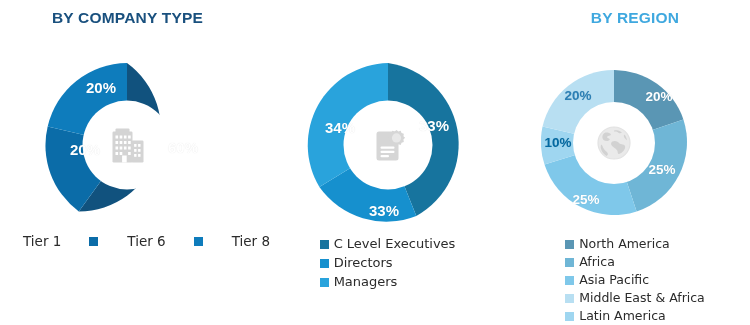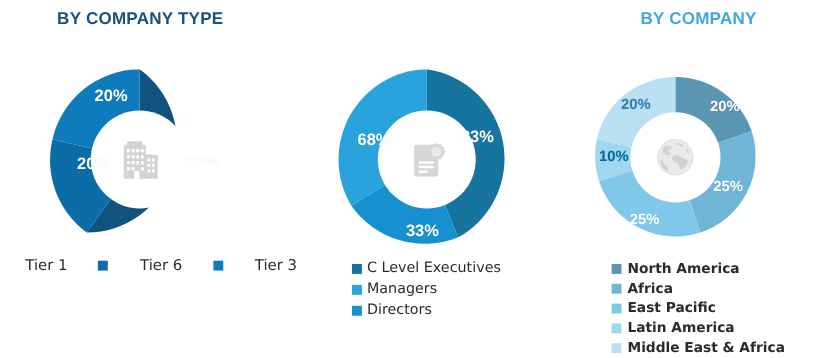--- a/index.html
+++ b/index.html
@@ -137,21 +137,21 @@
         <div class="leg-item">
           <span class="leg-sw" style="background:#11527E;"></span>
           <span class="leg-label">Tier 1</span>
         </div>
         <div class="leg-item">
           <span class="leg-sw" style="background:#0B6CA8;"></span>
           <span class="leg-label">Tier 6</span>
         </div>
         <div class="leg-item">
           <span class="leg-sw" style="background:#0E7CBC;"></span>
-          <span class="leg-label">Tier 3</span>
+          <span class="leg-label">Tier 8</span>
         </div>
       </div>
     </div>
   </div>
 
   <div class="panel panel-b">
 
     <div class="donut-wrap" style="left:51px;top:63px;">
       <div class="donut" style="width:164px;height:164px;">
         <svg width="164" height="164" viewBox="0 0 164 164">
@@ -175,46 +175,46 @@
               <g fill="#d6d6d6">
                 <path d="M31 7.5 l1.9 1.45 2.3-.62 .85 2.23 2.27 .73 -.38 2.36 1.66 1.72 -1.66 1.72 .38 2.36 -2.27 .73 -.85 2.23 -2.3-.62 -1.9 1.45 -1.9-1.45 -2.3 .62 -.85-2.23 -2.27-.73 .38-2.36 -1.66-1.72 1.66-1.72 -.38-2.36 2.27-.73 .85-2.23 2.3 .62 Z"></path>
               </g>
               <circle cx="31" cy="15.4" r="4.6" fill="#e8e8e8"></circle>
             </svg>
           </span>
         </div>
 
         <div class="pct" style="left:128px;top:62px;">33%</div>
         <div class="pct" style="left:78px;top:147px;">33%</div>
-        <div class="pct" style="left:34px;top:64px;">68%</div>
+        <div class="pct" style="left:34px;top:64px;">34%</div>
       </div>
     </div>
 
     <div class="legend leg-b" style="top:236px;">
       <div class="legend-row">
         <div class="legend-col">
           <div class="leg-item">
             <span class="leg-sw" style="background:#17749E;"></span>
             <span class="leg-label">C Level Executives</span>
           </div>
           <div class="leg-item">
+            <span class="leg-sw" style="background:#1690CE;"></span>
+            <span class="leg-label">Directors</span>
+          </div>
+          <div class="leg-item">
             <span class="leg-sw" style="background:#29A3DC;"></span>
             <span class="leg-label">Managers</span>
           </div>
-          <div class="leg-item">
-            <span class="leg-sw" style="background:#1690CE;"></span>
-            <span class="leg-label">Directors</span>
-          </div>
         </div>
       </div>
     </div>
   </div>
 
   <div class="panel panel-c">
-    <div class="title title-c">BY COMPANY</div>
+    <div class="title title-c">BY REGION</div>
 
     <div class="donut-wrap" style="left:21px;top:70px;">
       <div class="donut" style="width:146px;height:146px;">
         <svg width="146" height="146" viewBox="0 0 146 146">
 
           <path d="M73 73 L73 0 A73 73 0 0 1 142.4 49.4 Z" fill="#5A96B4"></path>
 
           <path d="M73 73 L142.4 49.4 A73 73 0 0 1 95.6 141.4 Z" fill="#6FB6D6"></path>
 
           <path d="M73 73 L95.6 141.4 A73 73 0 0 1 3.5 94.6 Z" fill="#7FC8EA"></path>
@@ -241,41 +241,41 @@
         </div>
 
         <div class="pct pct-sm" style="left:118px;top:26px;color:#ffffff;">20%</div>
         <div class="pct pct-sm" style="left:121px;top:99px;color:#ffffff;">25%</div>
         <div class="pct pct-sm" style="left:45px;top:129px;color:#ffffff;">25%</div>
         <div class="pct pct-sm" style="left:17px;top:72px;color:#0369a1;">10%</div>
         <div class="pct pct-sm" style="left:37px;top:25px;color:#2b7fb5;">20%</div>
       </div>
     </div>
 
-    <div class="legend leg-c" style="top:236px;font-weight:bold;">
+    <div class="legend leg-c" style="top:236px;">
       <div class="legend-row">
         <div class="legend-col">
           <div class="leg-item">
             <span class="leg-sw" style="background:#5A96B4;"></span>
             <span class="leg-label">North America</span>
           </div>
           <div class="leg-item">
             <span class="leg-sw" style="background:#6FB6D6;"></span>
             <span class="leg-label">Africa</span>
           </div>
           <div class="leg-item">
             <span class="leg-sw" style="background:#7FC8EA;"></span>
-            <span class="leg-label">East Pacific</span>
+            <span class="leg-label">Asia Pacific</span>
+          </div>
+          <div class="leg-item">
+            <span class="leg-sw" style="background:#B8DFF2;"></span>
+            <span class="leg-label">Middle East &amp; Africa</span>
           </div>
           <div class="leg-item">
             <span class="leg-sw" style="background:#9FD6F0;"></span>
             <span class="leg-label">Latin America</span>
           </div>
-          <div class="leg-item">
-            <span class="leg-sw" style="background:#B8DFF2;"></span>
-            <span class="leg-label">Middle East &amp; Africa</span>
-          </div>
         </div>
       </div>
     </div>
   </div>
 
 </div>
 
 </body></html>

